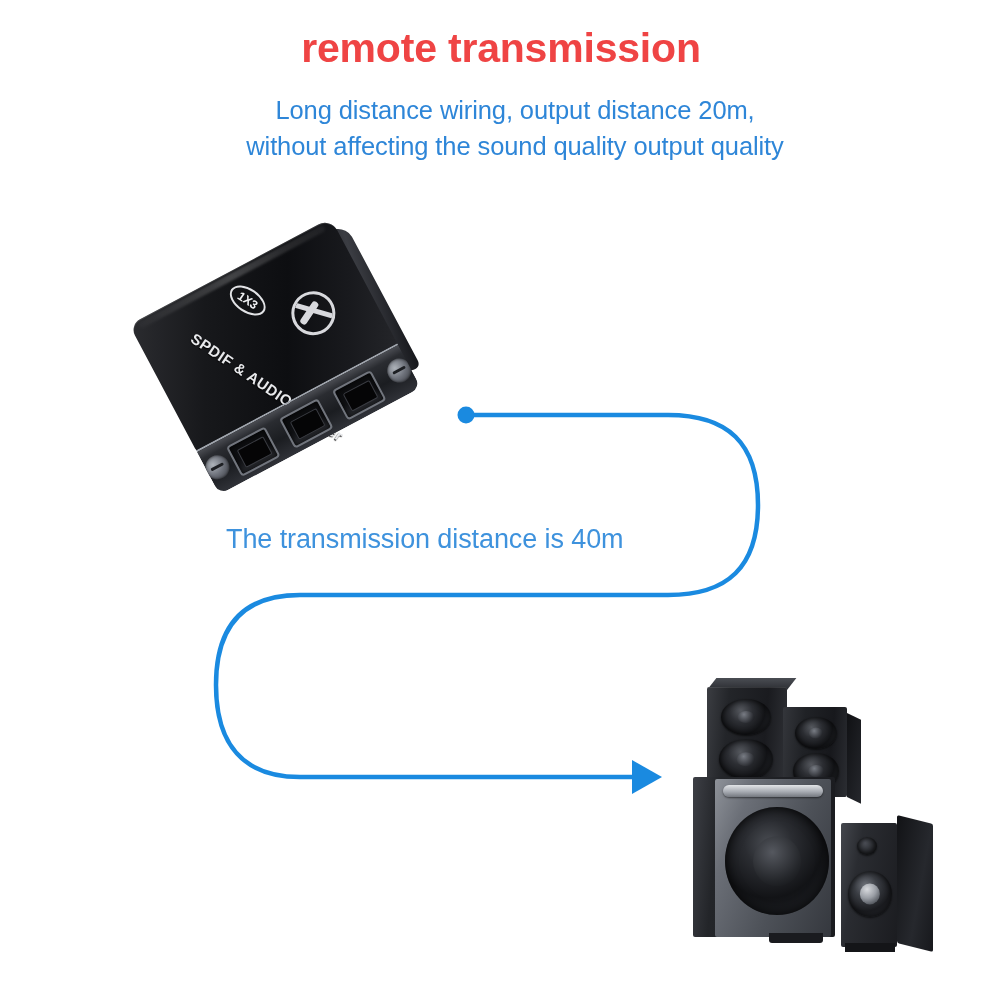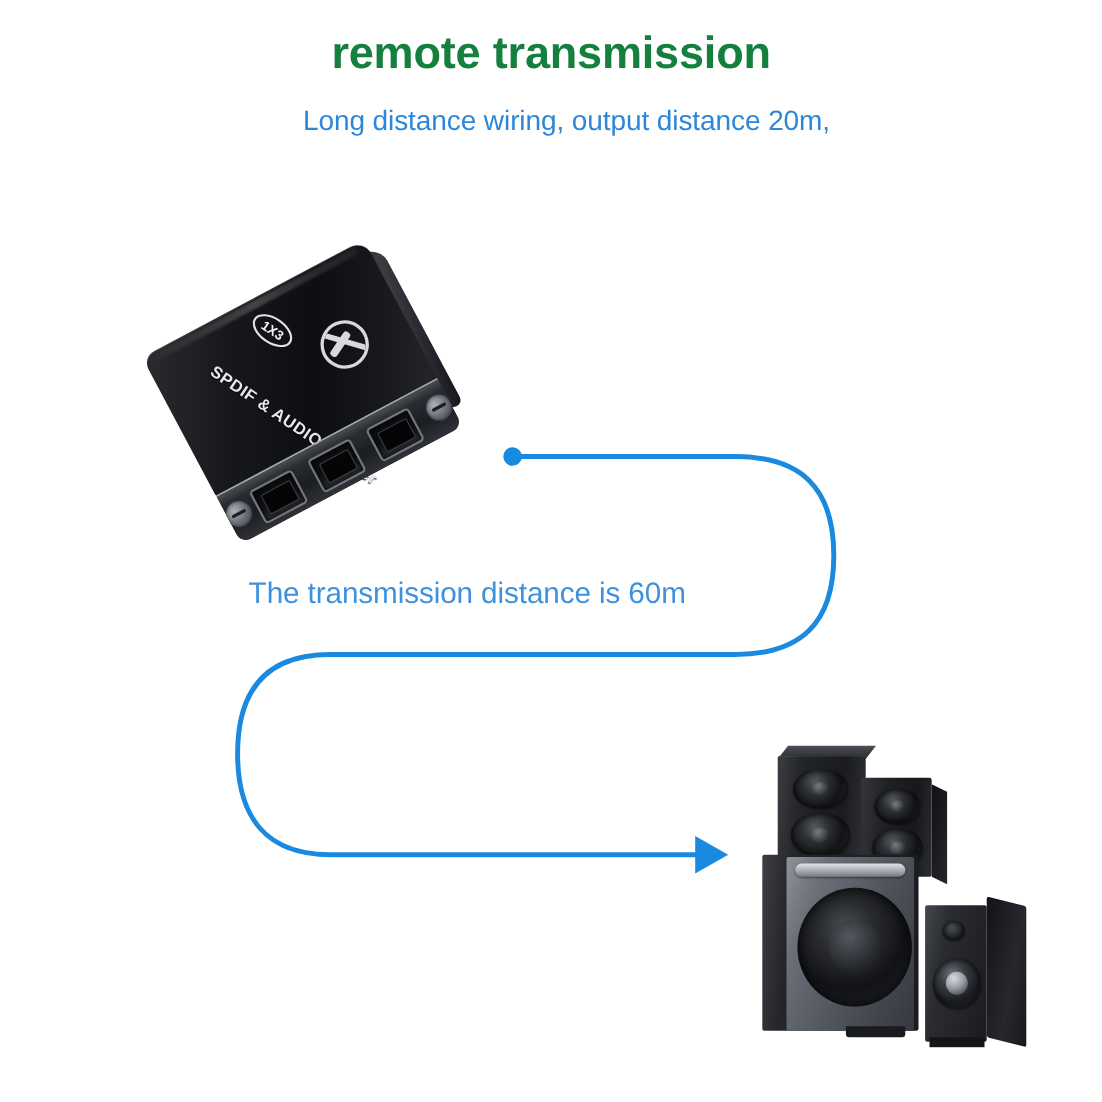--- a/index.html
+++ b/index.html
@@ -20,21 +20,21 @@
 
   
   .headline {
     position: absolute;
     left: 0;
     top: 27px;
     width: 1002px;
     text-align: center;
     font-size: 41px;
     font-weight: bold;
-    color: #15803d;
+    color: #ef4444;
     letter-spacing: -0.2px;
     line-height: 1.05;
   }
   .subcopy {
     position: absolute;
     left: 0;
     top: 92px;
     width: 1002px;
     text-align: center;
     font-size: 25.5px;
@@ -380,38 +380,39 @@
 </style>
 </head>
 <body>
 
 <div id="stage">
 
   <div class="headline">remote transmission</div>
 
   <div class="subcopy">
     <div>Long distance wiring, output distance 20m,</div>
+    <div>without affecting the sound quality output quality</div>
   </div>
 
   <svg id="cable" viewBox="0 0 1002 1002">
     <g fill="none" stroke="#1a8ae0" stroke-width="4.5" stroke-linecap="butt" stroke-linejoin="round">
       <path d="M 466 415
                L 668 415
                C 728 415 758 443 758 505
                C 758 567 728 595 668 595
                L 300 595
                C 244 595 216 625 216 685
                C 216 745 244 777 300 777
                L 640 777"></path>
     </g>
     <circle cx="466" cy="415" r="8.5" fill="#1a8ae0"></circle>
     <polygon points="632,760 662,777 632,794" fill="#1a8ae0"></polygon>
   </svg>
 
-  <div class="distance-caption">The transmission distance is 60m</div>
+  <div class="distance-caption">The transmission distance is 40m</div>
 
   <div id="splitter">
     <div class="dev-rot">
 
       <div class="dev-side">
         <div class="dev-side-line"></div>
       </div>
 
       <div class="dev-top">
         <div class="dev-top-edge"></div>

